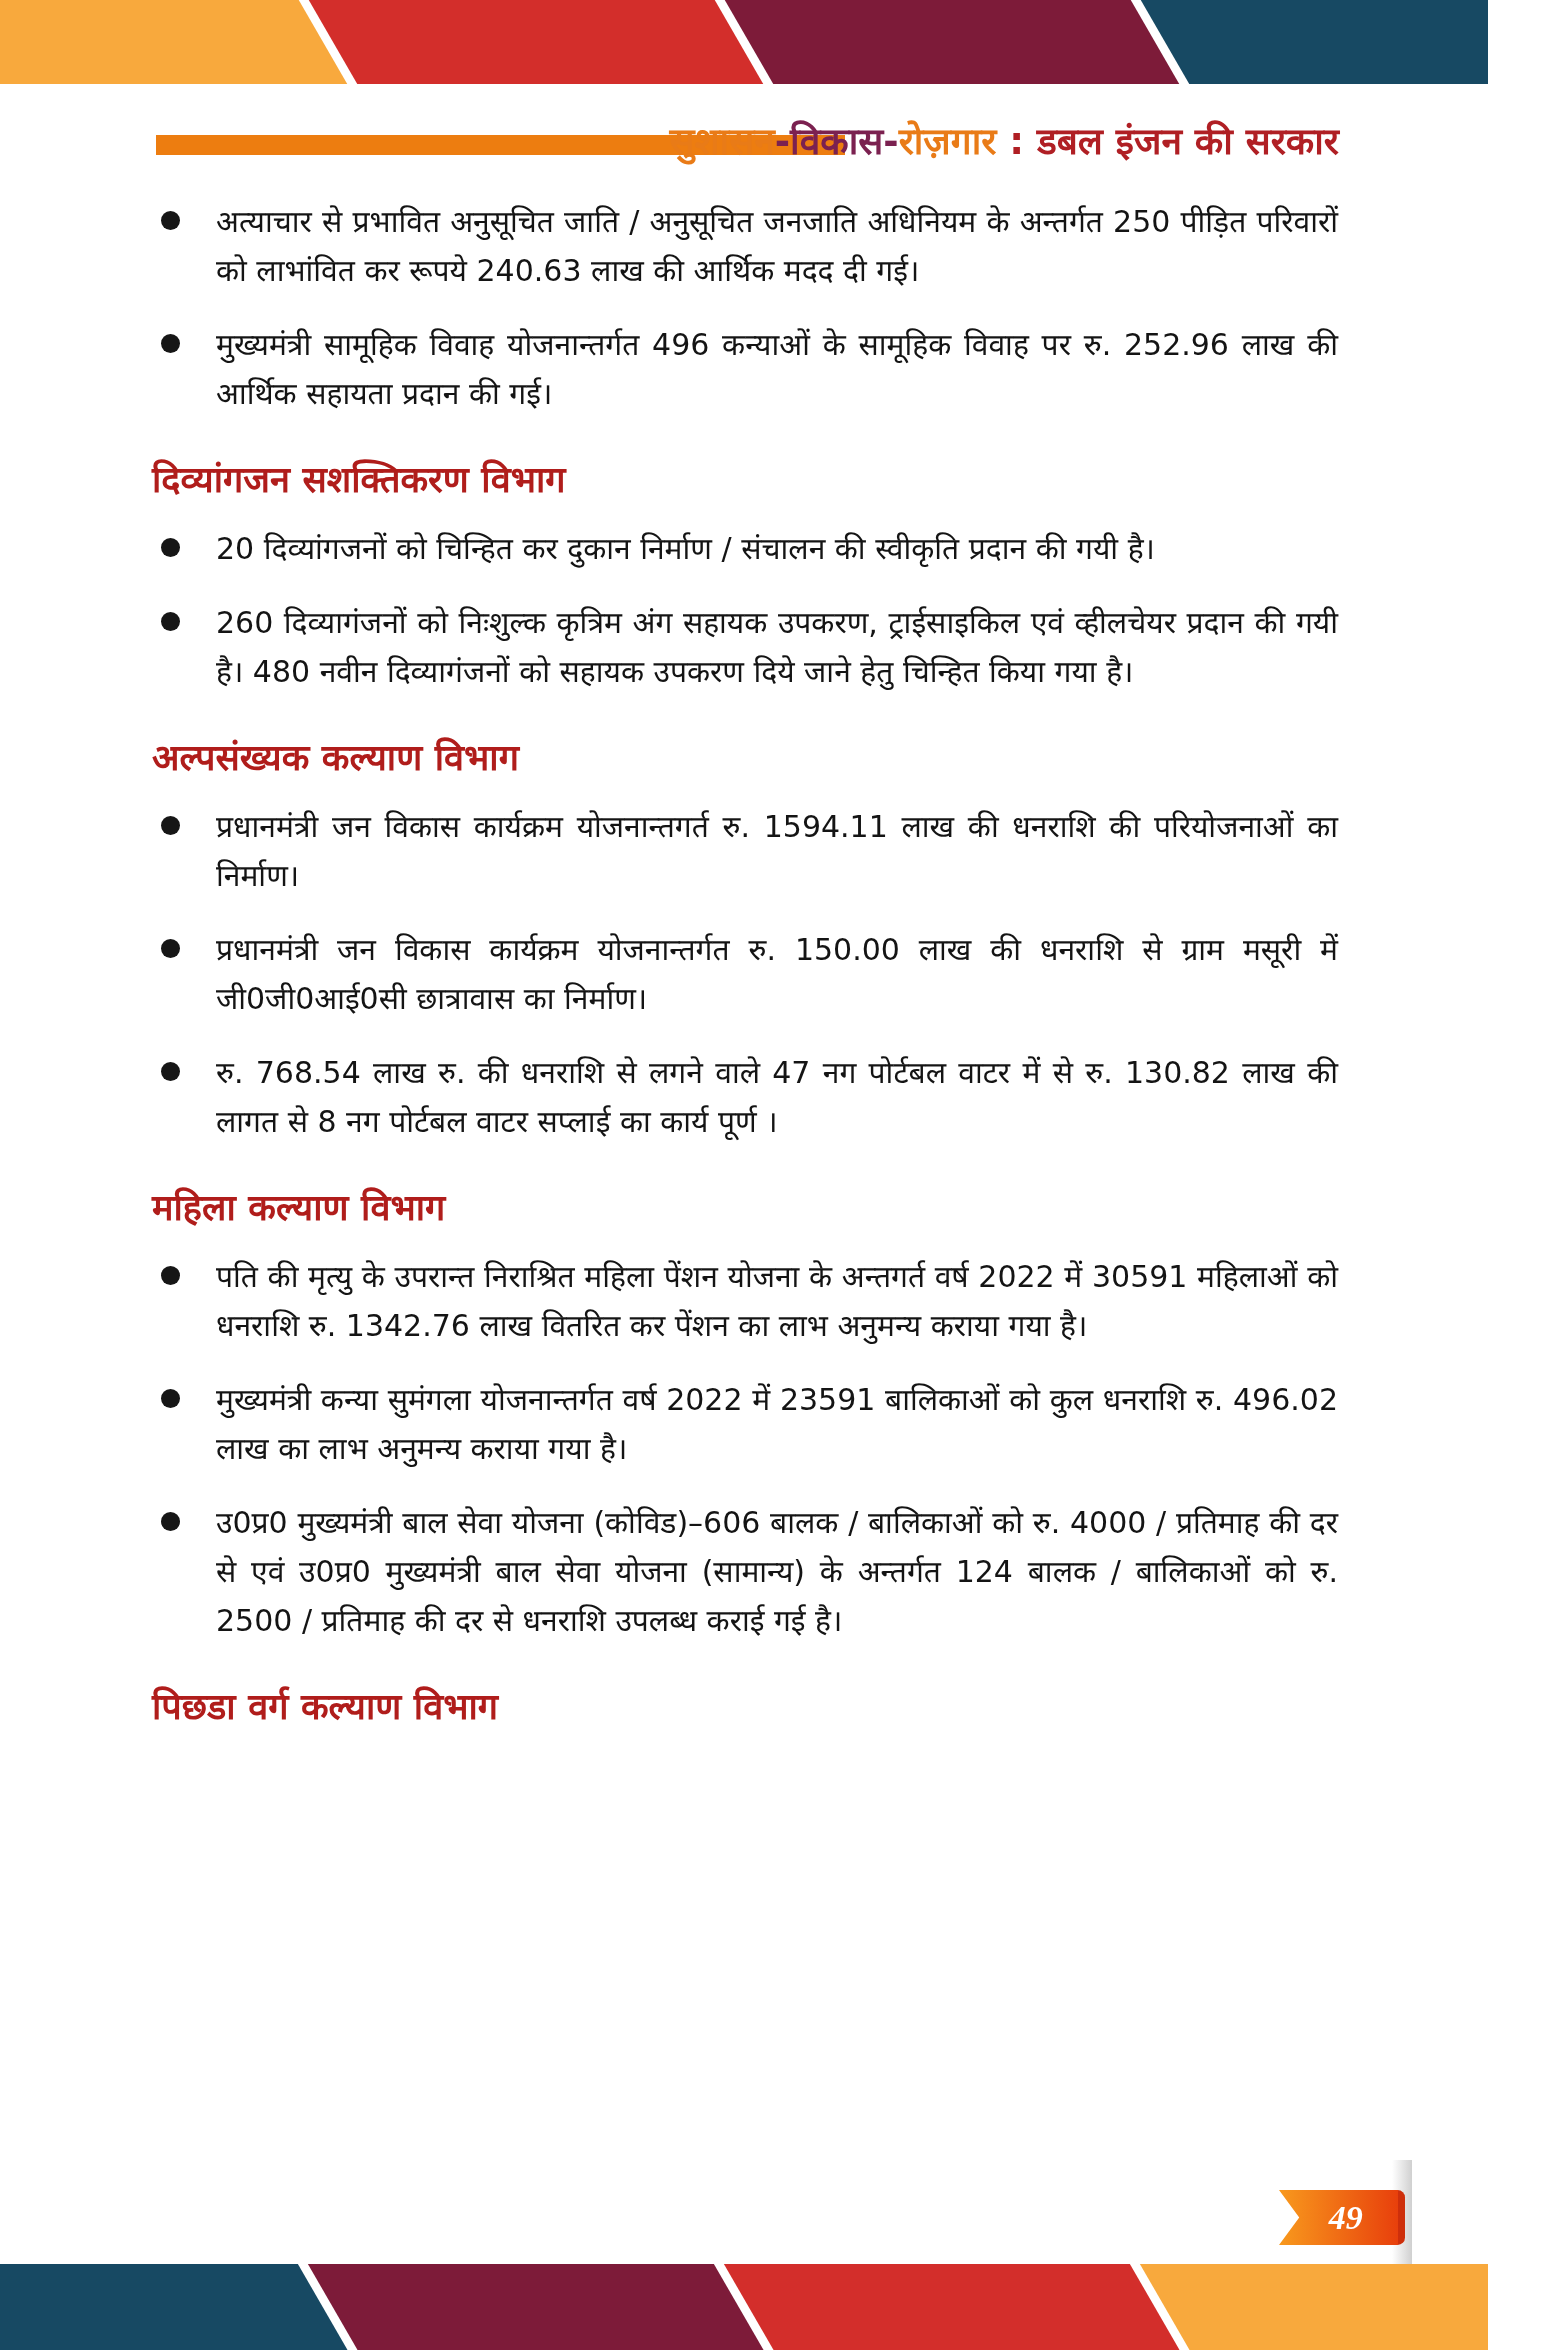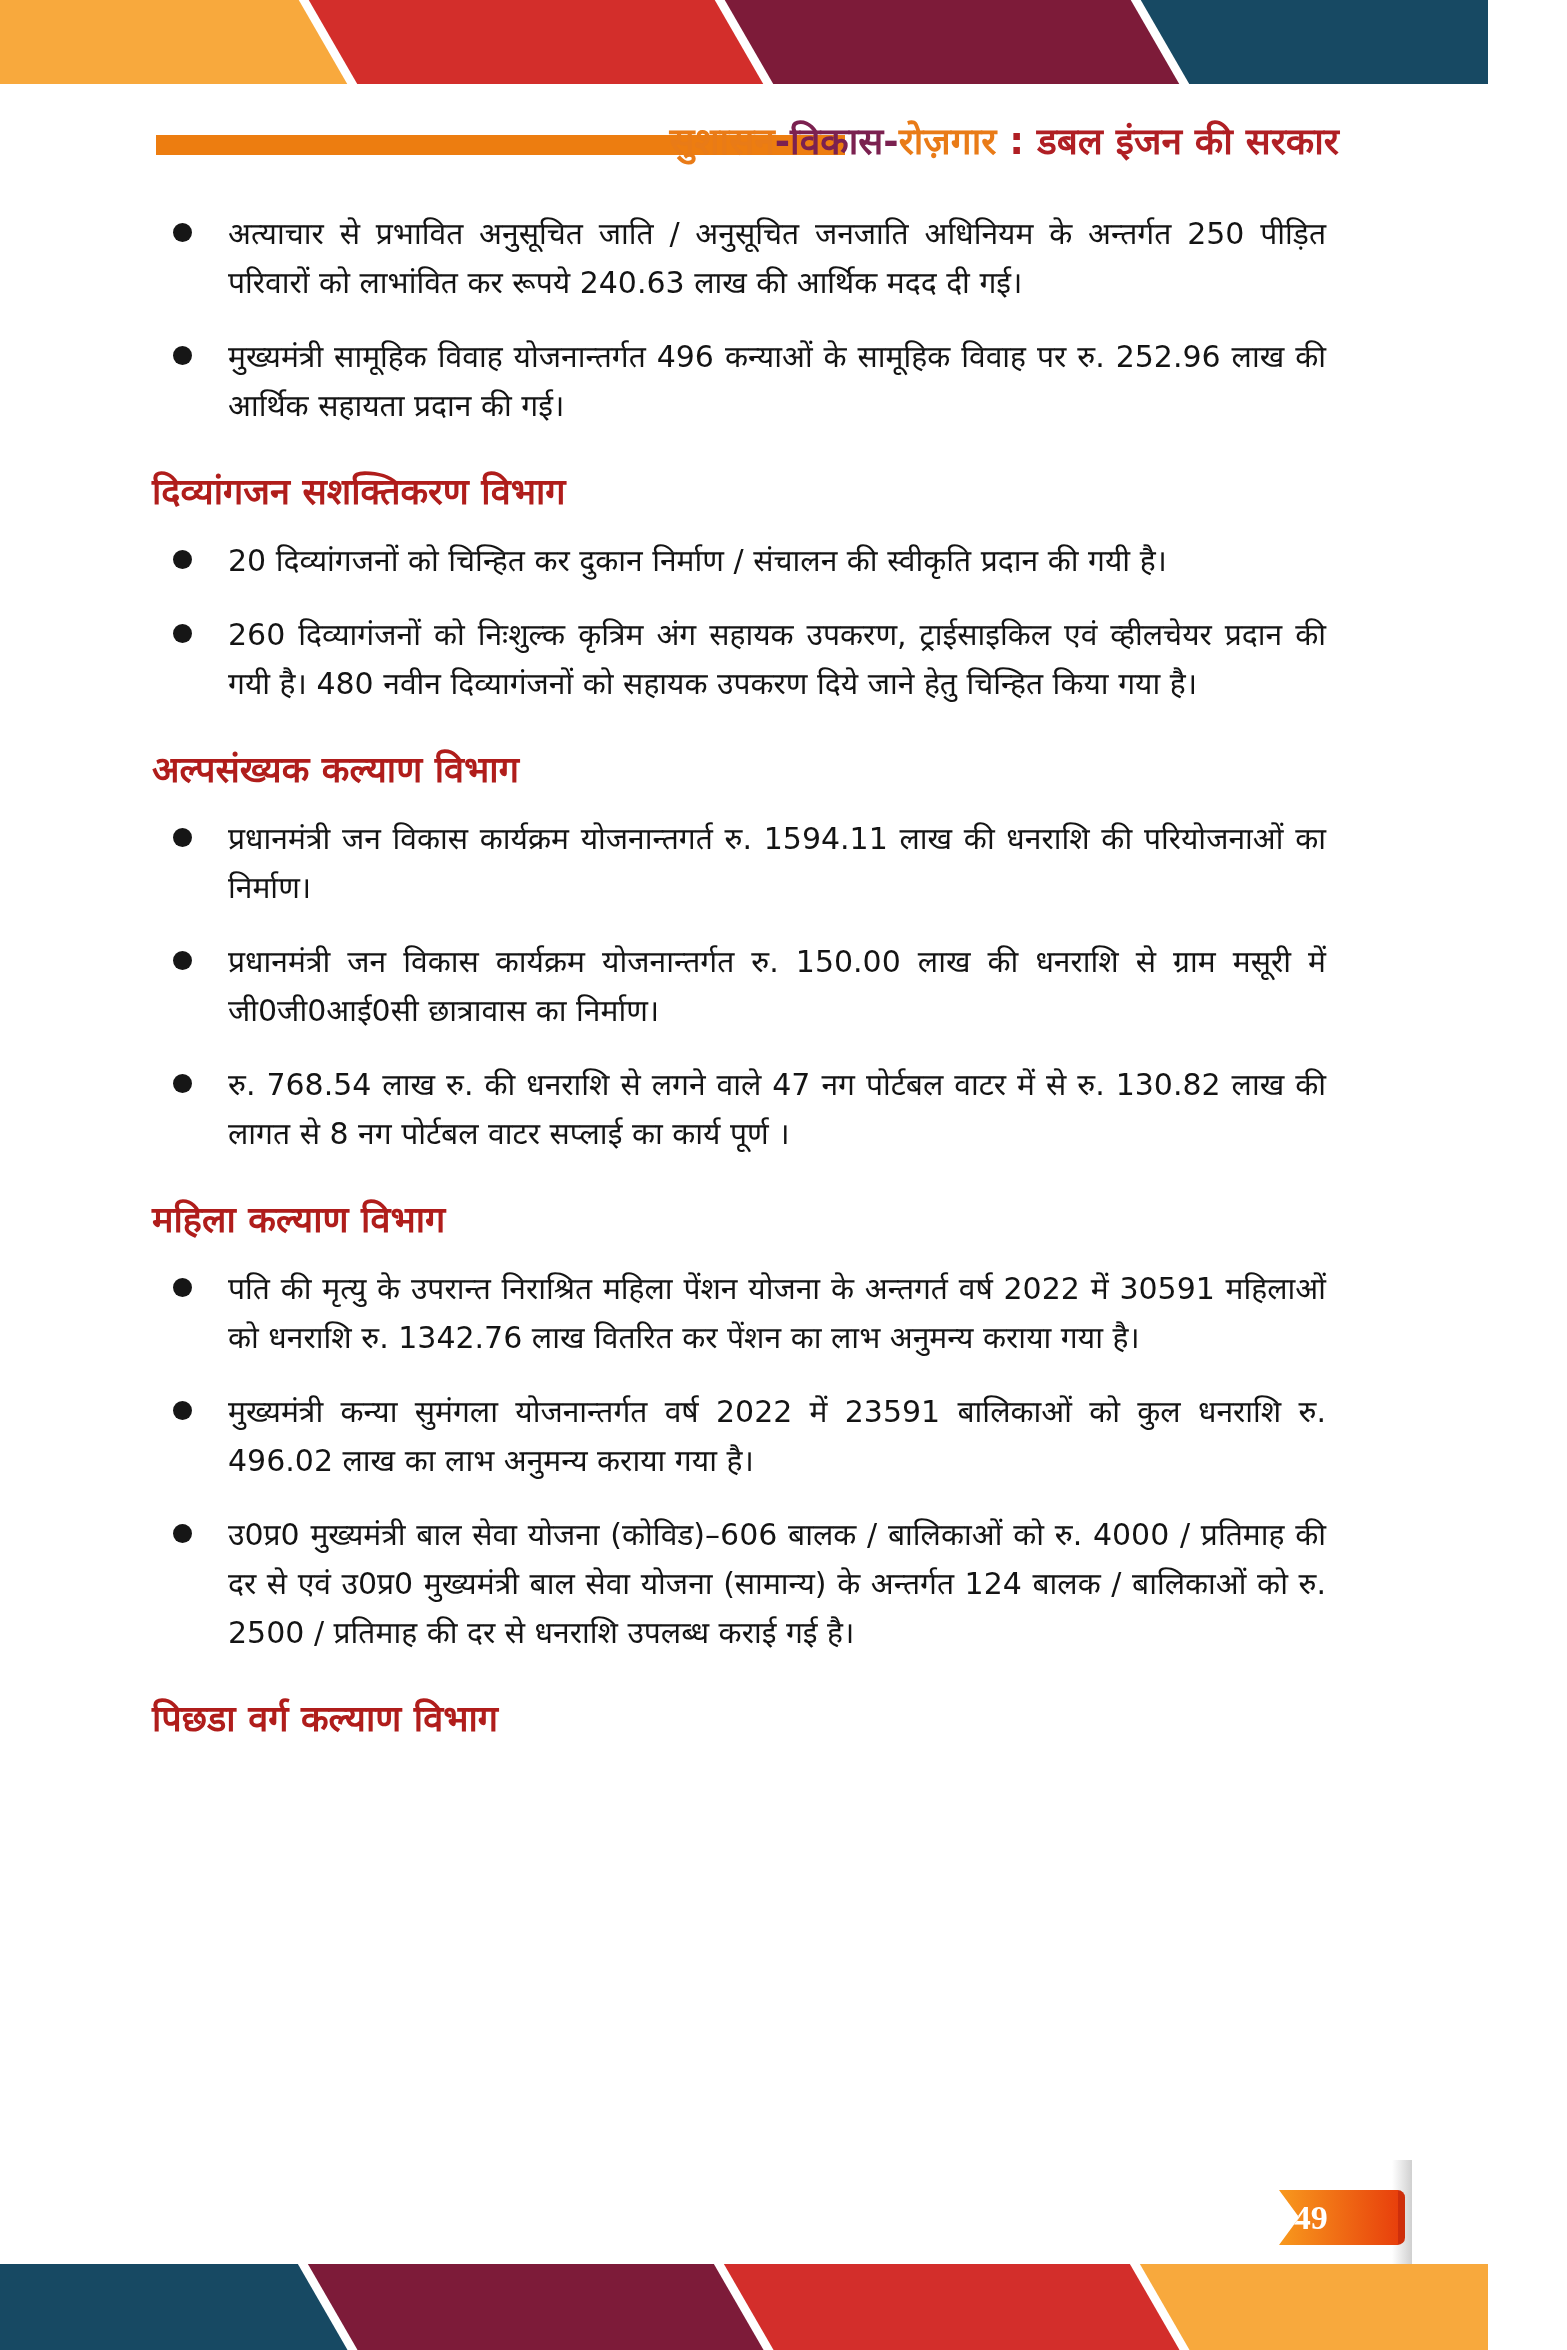--- a/index.html
+++ b/index.html
@@ -24,33 +24,33 @@
 
   
   .header-rule{position:absolute;top:135px;left:156px;width:689px;height:20px;background:#ED7D10;}
   .header-title{position:absolute;top:114px;right:149px;font-size:37px;font-weight:bold;white-space:nowrap;letter-spacing:0;}
   .seg-orange{color:#E97B17;}
   .seg-plum{color:#7B2150;}
   .seg-red{color:#B01F24;}
 
   
   .content{position:absolute;top:197px;left:152px;right:150px;}
-  ul.bullets{list-style:none;margin:12px;padding:0;font-size:30px;line-height:49px;color:#141414;text-align:justify;}
+  ul.bullets{list-style:none;margin:0;padding:0;font-size:30px;line-height:49px;color:#141414;text-align:justify;}
   ul.bullets li{position:relative;padding-left:64px;margin-bottom:25px;}
   ul.bullets li .dot{position:absolute;left:9.2px;top:13.8px;width:19px;height:19px;background:#161616;border-radius:50%;}
   h2.section-heading{margin:40px 0 22px;font-size:36px;line-height:44px;font-weight:bold;color:#B01D1B;}
 
   
   .page-edge{position:absolute;top:2160px;left:1392px;width:20px;height:104px;
     background:linear-gradient(90deg,rgba(120,120,120,0) 0%,rgba(120,120,120,0.35) 100%);}
   .ribbon-fold{position:absolute;top:2190px;left:1382px;width:23px;height:55px;background:#CE2F0B;border-radius:0 7.3px 7.3px 0;}
   .page-ribbon{position:absolute;top:2190px;left:1279px;width:119px;height:55px;
     background:linear-gradient(90deg,#F8991D 0%,#E8400C 100%);
     clip-path:polygon(0 0,100% 0,100% 100%,0 100%,17% 50%);
-    display:flex;align-items:center;}
+    display:flex;align-items:center;justify-content:center;font-style:italic;}
   .page-ribbon .num{color:#ffffff;font-family:"Liberation Serif","DejaVu Serif",serif;font-weight:700;font-size:34px;padding-left:14.7px;}
 </style>
 </head>
 <body>
 
 <div class="page">
 
   <div class="band band-top">
     <div class="shape first c-yellow"></div>
     <div class="shape c-red"></div>

